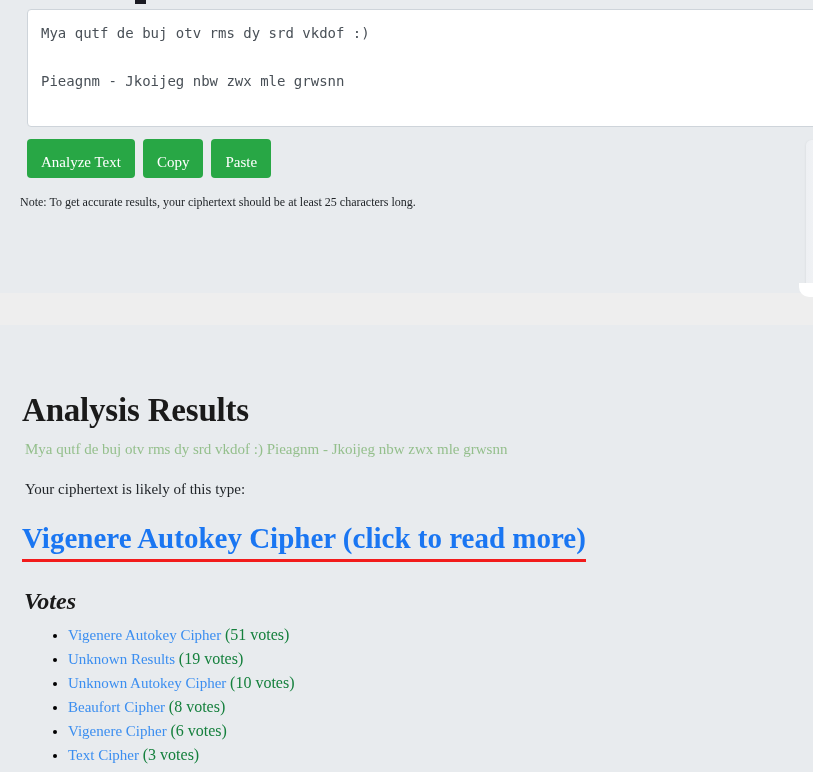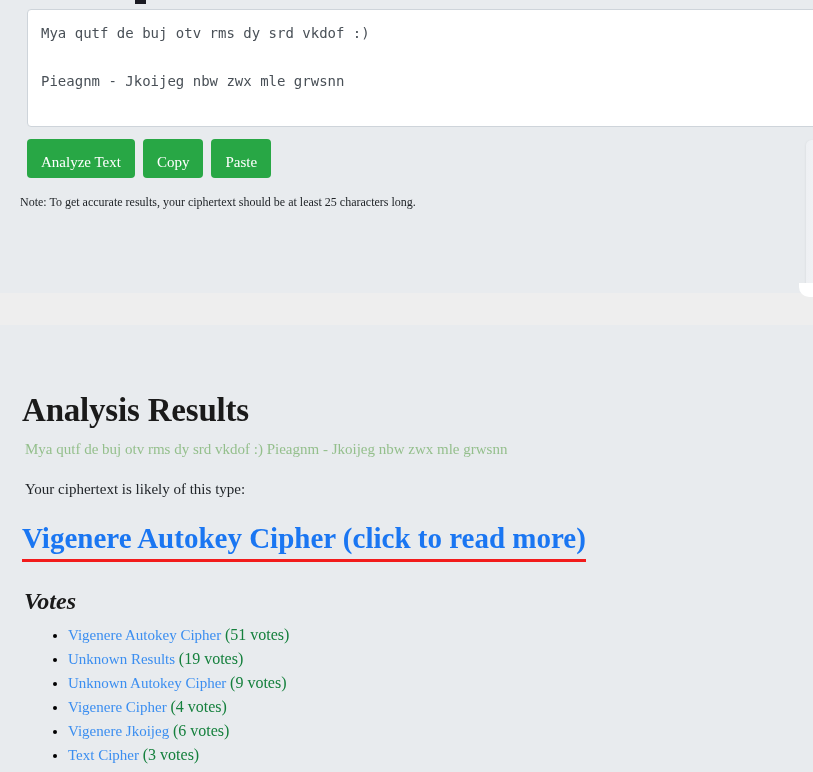--- a/index.html
+++ b/index.html
@@ -266,28 +266,28 @@
     <li>
       <a class="vote-link" href="#">Vigenere Autokey Cipher</a>
       <span class="vote-count">(51 votes)</span>
     </li>
     <li>
       <a class="vote-link" href="#">Unknown Results</a>
       <span class="vote-count">(19 votes)</span>
     </li>
     <li>
       <a class="vote-link" href="#">Unknown Autokey Cipher</a>
-      <span class="vote-count">(9 votes)</span>
+      <span class="vote-count">(10 votes)</span>
+    </li>
+    <li>
+      <a class="vote-link" href="#">Beaufort Cipher</a>
+      <span class="vote-count">(8 votes)</span>
     </li>
     <li>
       <a class="vote-link" href="#">Vigenere Cipher</a>
-      <span class="vote-count">(4 votes)</span>
-    </li>
-    <li>
-      <a class="vote-link" href="#">Vigenere Jkoijeg</a>
       <span class="vote-count">(6 votes)</span>
     </li>
     <li>
       <a class="vote-link" href="#">Text Cipher</a>
       <span class="vote-count">(3 votes)</span>
     </li>
   </ul>
 </div>
 
 </body></html>

